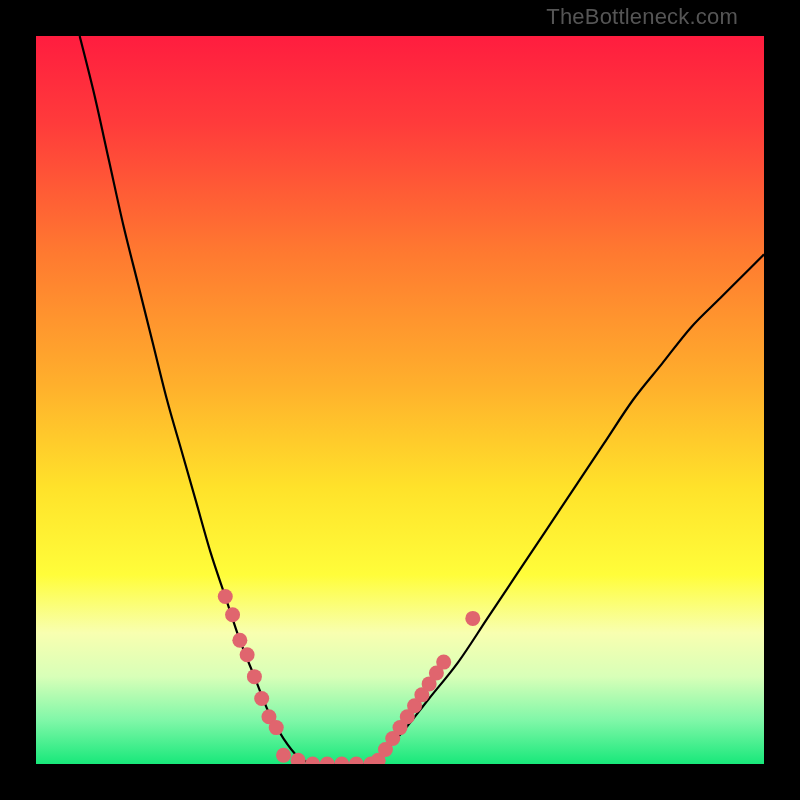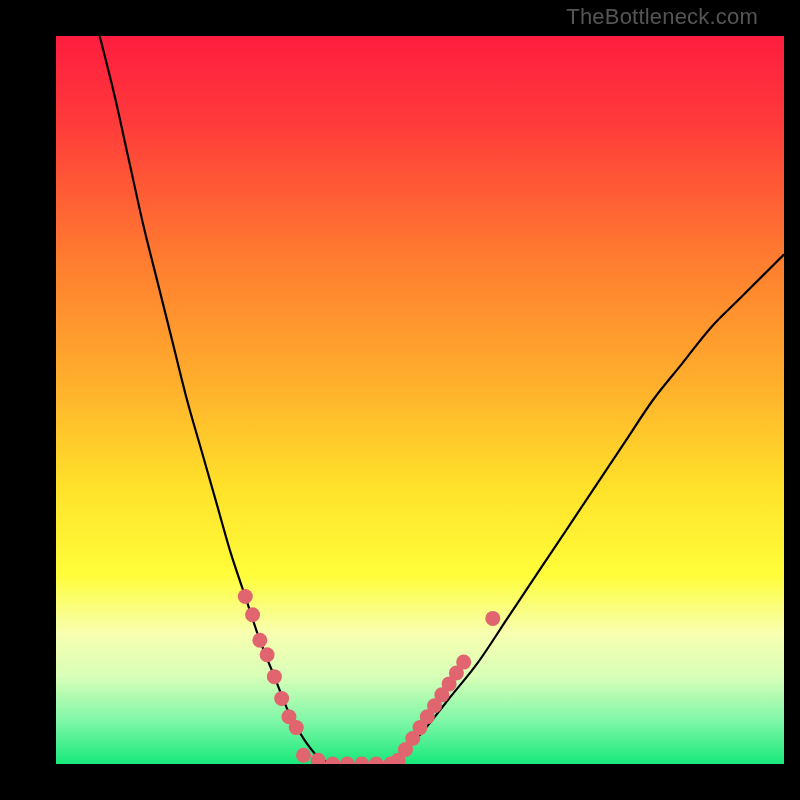--- a/index.html
+++ b/index.html
@@ -8,21 +8,20 @@
     width: 800px;
     height: 800px;
     background: #000;
     overflow: hidden;
   }
   #stage {
     position: relative;
     width: 748px;
     height: 800px;
     background: #000;
-    margin-left: 20px;
   }
   #watermark {
     position: absolute;
     top: 4px;
     right: 10px;
     font-family: Arial, Helvetica, sans-serif;
     font-size: 22px;
     color: #555;
     letter-spacing: 0.2px;
     font-weight: 500;

